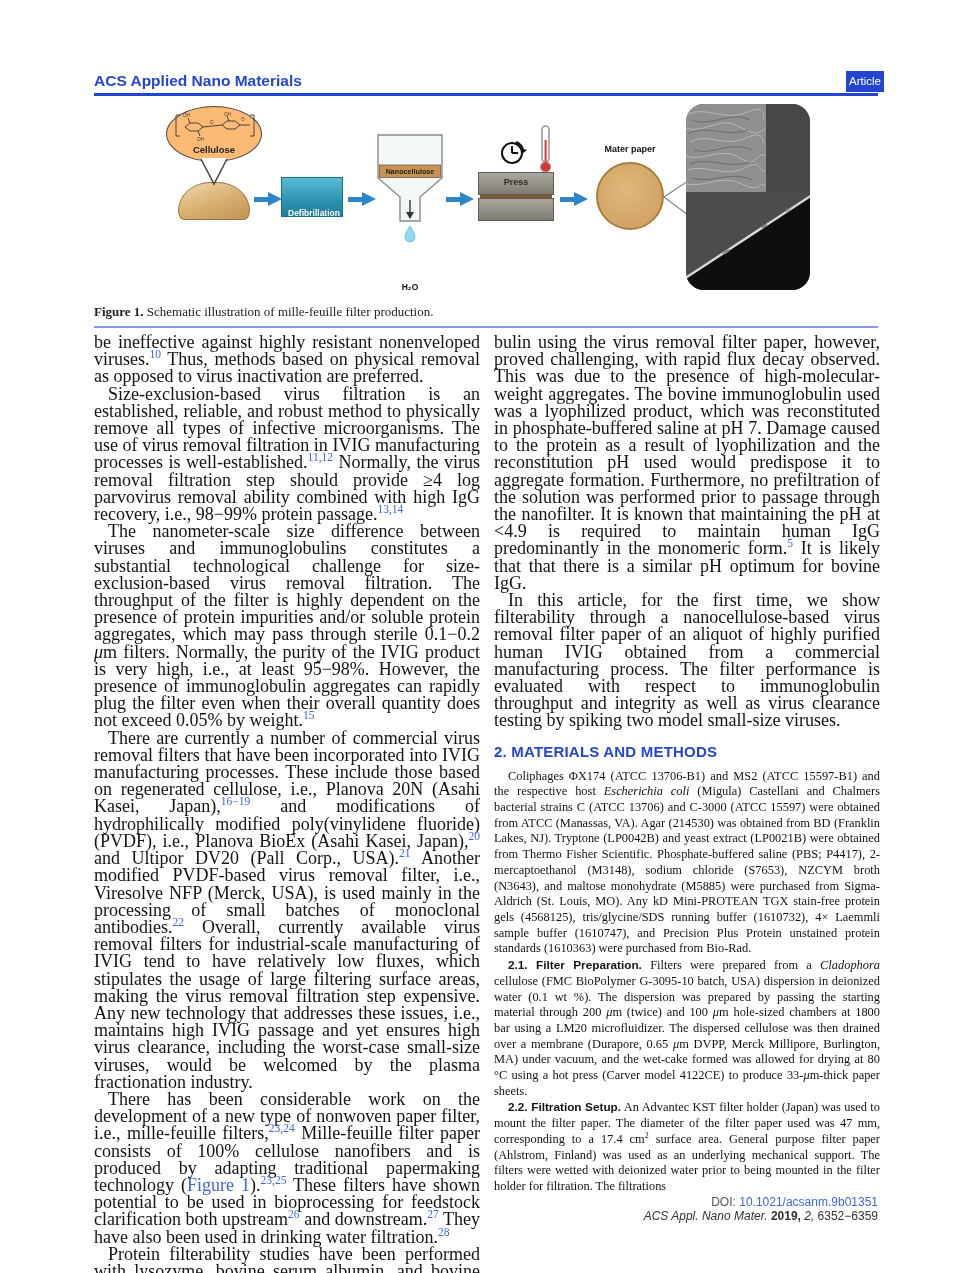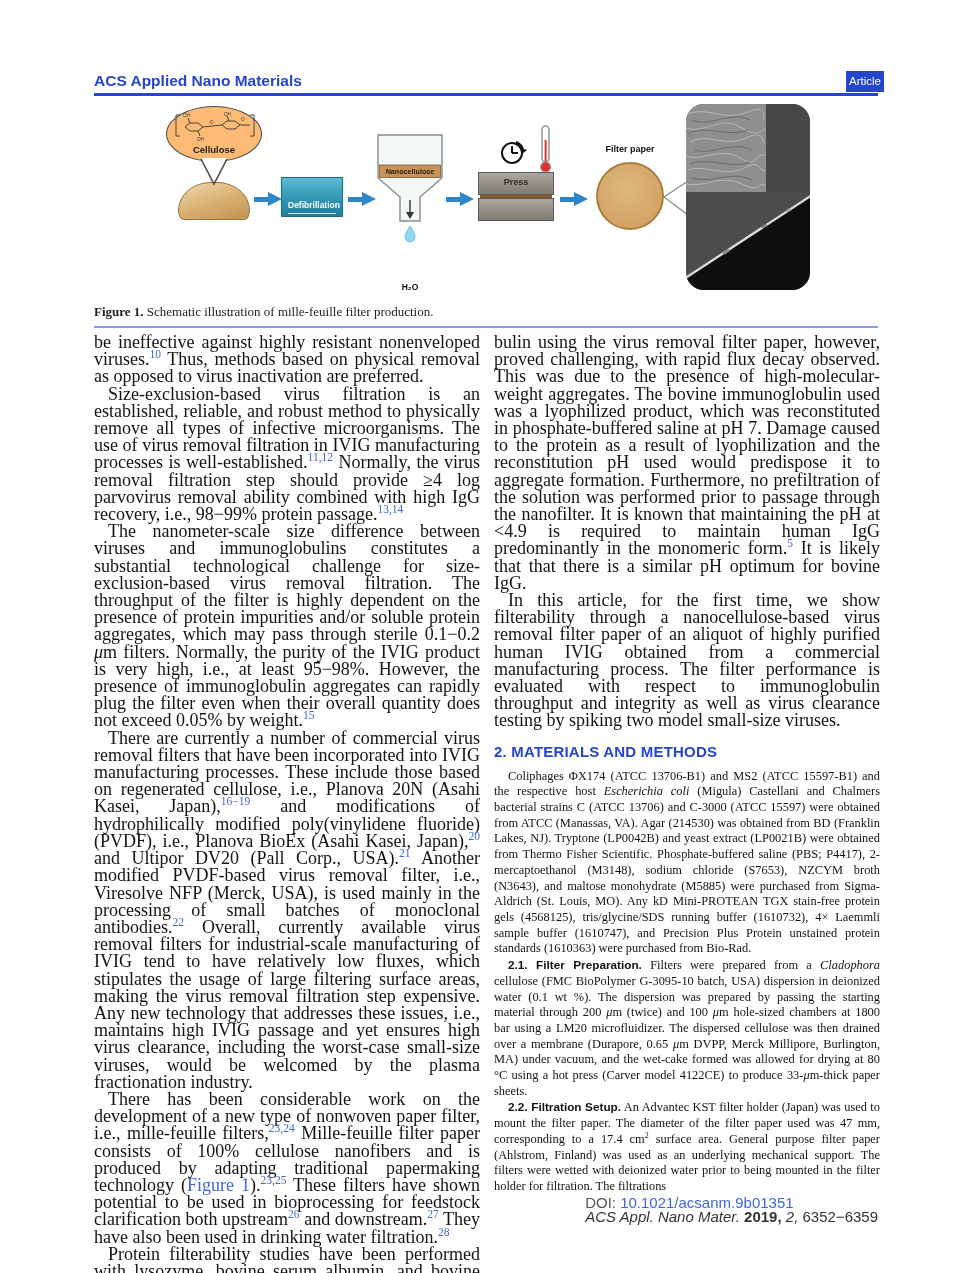--- a/index.html
+++ b/index.html
@@ -30,21 +30,21 @@
          background:linear-gradient(160deg,#f0d9b0,#d8ae6e 55%,#c19252);
          border:1px solid #9a7440;border-radius:48% 48% 6px 6px / 80% 80% 10px 10px;}
   .flow-arrow{position:absolute;width:28px;height:14px;}
   .flow-arrow::before{content:'';position:absolute;left:0;top:4.5px;width:14px;height:5px;background:#2e86c8;}
   .flow-arrow::after{content:'';position:absolute;left:14px;top:0;width:0;height:0;
         border-left:14px solid #2e86c8;border-top:7px solid transparent;border-bottom:7px solid transparent;}
   .homog{position:absolute;left:187px;top:79px;width:62px;height:40px;
          background:linear-gradient(180deg,#5cbbd3,#2d93b0 60%,#1f7e9a);
          border:1px solid #17708c;color:#fff;font-family:"Liberation Sans",sans-serif;
          font-weight:bold;font-size:8.5px;text-align:center;}
-  .homog .l1{padding-top:18px;border-bottom:1px solid rgba(255,255,255,.75);padding-bottom:3px;width:80%;margin:4px auto;}
+  .homog .l1{padding-top:18px;border-bottom:1px solid rgba(255,255,255,.75);padding-bottom:3px;width:80%;margin:12px auto;}
   .homog .l2{padding-top:3px;margin-left:36px;}
   .funnel{position:absolute;left:283px;top:36px;width:66px;height:126px;}
   .water-label{position:absolute;left:283px;top:184px;width:66px;text-align:center;
         font-family:"Liberation Sans",sans-serif;font-weight:bold;font-size:8.5px;color:#111;}
   .clock{position:absolute;left:406px;top:38px;width:28px;height:30px;}
   .thermo{position:absolute;left:442px;top:26px;width:18px;height:50px;}
   .press{position:absolute;left:384px;top:74px;width:76px;height:49px;border-radius:24px;}
   .press-top,.press-bot{position:absolute;left:0;width:76px;
         background:linear-gradient(180deg,#aaa79e,#807c74);border:1px solid #5f5c55;}
   .press-top{top:0;height:23px;}
@@ -74,22 +74,22 @@
   .suplink{color:var(--link);}
   .link{color:var(--link);}
   .i{font-style:italic;}
   .runhead{font-family:"Liberation Sans",sans-serif;font-weight:bold;font-size:0.95em;}
   .bold{font-weight:bold;}
   .sec-heading{margin:13px 0 9px 0;font-family:"Liberation Sans",sans-serif;font-weight:bold;
         font-size:15px;color:var(--accent);letter-spacing:.2px;text-align:left;}
   
   .pageno{position:absolute;left:0;right:0;top:1200px;text-align:center;
         font-family:"Liberation Sans",sans-serif;font-weight:bold;font-size:11.5px;color:#222;}
-  .cite{position:absolute;right:94px;top:1196px;
-        font-family:"Liberation Sans",sans-serif;font-size:15px;line-height:13.5px;color:#333;}
+  .cite{position:absolute;right:94px;top:1196px;text-align:right;
+        font-family:"Liberation Sans",sans-serif;font-size:12px;line-height:13.5px;color:#333;}
   .doi-label{color:#555;}
   .doi-link{color:var(--link);}
 </style>
 </head>
 <body>
 
 <div class="page">
 
   <span class="jtitle">ACS Applied Nano Materials</span>
   <span class="badge">Article</span>
@@ -159,21 +159,21 @@
 
     <div class="press">
       <div class="press-top"></div>
       <div class="press-bot"></div>
       <div class="press-gap"></div>
       <div class="press-label">Press</div>
     </div>
 
     <div class="flow-arrow" style="left:466px;top:94px;"></div>
 
-    <div class="filter-label">Filter paper</div>
+    <div class="filter-label">Mater paper</div>
     <div class="disc"></div>
 
     <svg class="zoomlines" viewBox="0 0 28 40">
       <path d="M2,19 L26,3 M2,19 L26,37" stroke="#888" stroke-width="1.2" fill="none"></path>
     </svg>
 
     <svg class="sem" viewBox="0 0 124 186">
       <defs>
           <clipPath id="semc">
             <rect x="0" y="0" width="124" height="186" rx="18"></rect>

